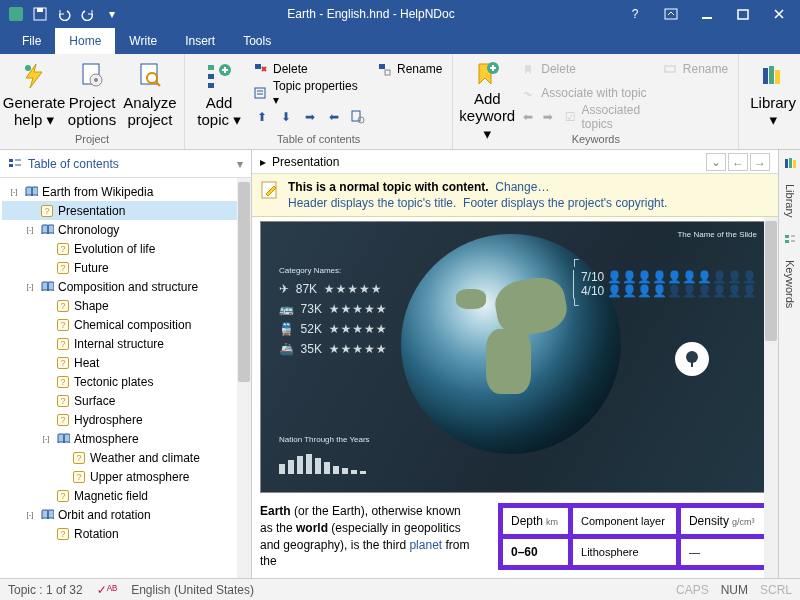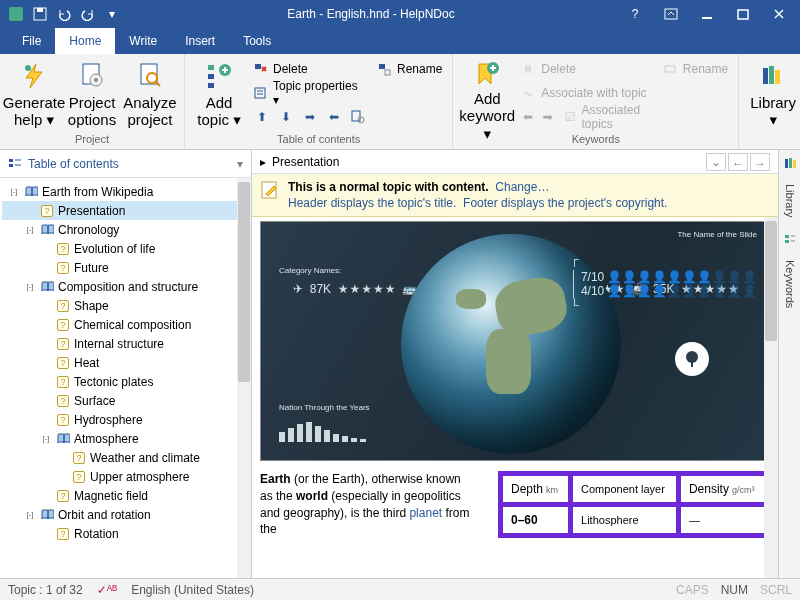--- a/index.html
+++ b/index.html
@@ -40,27 +40,27 @@
 .content{flex:1;display:flex;flex-direction:column;min-width:0}
 .crumb{height:24px;background:#fff;border-bottom:1px solid #ddd;display:flex;align-items:center;padding:0 8px;gap:6px;font-size:11px}
 .navbtns{display:flex;gap:2px;margin-left:auto}
 .navbtn{width:20px;height:18px;border:1px solid #ccc;display:flex;align-items:center;justify-content:center;color:#888;cursor:pointer}
 .infobar{background:#fdf9dc;border-bottom:1px solid #e0d898;padding:6px 8px;display:flex;gap:8px;align-items:flex-start}
 .info-ico{width:20px;height:20px;flex-shrink:0}
 .infolines{display:flex;flex-direction:column;gap:2px;font-size:11px}
 .infolines .b{font-weight:bold}
 .lk{color:#2b579a;cursor:pointer}
 .cbody{flex:1;overflow:auto;padding:4px 8px 8px;position:relative}
-.hero{height:240px;background:linear-gradient(120deg,#2a3b4a,#1c2b36 60%,#223844);position:relative;border:1px solid #888;margin-bottom:10px;overflow:hidden}
+.hero{height:272px;background:linear-gradient(120deg,#2a3b4a,#1c2b36 60%,#223844);position:relative;border:1px solid #888;margin-bottom:10px;overflow:hidden}
 .globe{position:absolute;width:220px;height:220px;border-radius:50%;background:radial-gradient(circle at 38% 32%, #e8f2f6 0%, #a8cfdd 12%, #5d99b4 28%, #2c6a88 45%, #174a61 65%, #0a2636 90%);left:140px;top:12px;box-shadow:inset -30px -20px 50px rgba(0,0,0,.5)}
 .land{position:absolute;border-radius:40%;background:#8aa078}
 .hlabel{position:absolute;color:#d8e4ea;font-size:8px}
 .bars{position:absolute;left:18px;bottom:18px;display:flex;align-items:flex-end;gap:3px}
 .bars div{width:6px;background:#cfd9de}
-.stats{position:absolute;left:32px;top:60px;color:#d8e4ea;font-size:8px;display:flex;flex-direction:row;gap:6px}
+.stats{position:absolute;left:18px;top:60px;color:#d8e4ea;font-size:8px;display:flex;flex-direction:column;gap:6px}
 .stars{color:#cfd9de;letter-spacing:1px}
 .rstats{position:absolute;right:12px;top:30px;color:#d8e4ea;font-size:8px;text-align:left}
 .people{letter-spacing:0}
 .treeico{position:absolute;right:60px;top:120px;width:34px;height:34px;background:#fff;border-radius:50%;display:flex;align-items:center;justify-content:center}
 .para-table{display:flex;gap:28px;align-items:flex-start}
 .para{width:210px;font-size:12px;line-height:1.4}
 .tbl{border-collapse:collapse;flex:1}
 .tbl th,.tbl td{border:5px solid #6d28d9;padding:6px 8px;font-size:11px;text-align:left}
 .tbl th{background:#fff;font-weight:normal}
 .sub{font-size:9px;color:#666}

